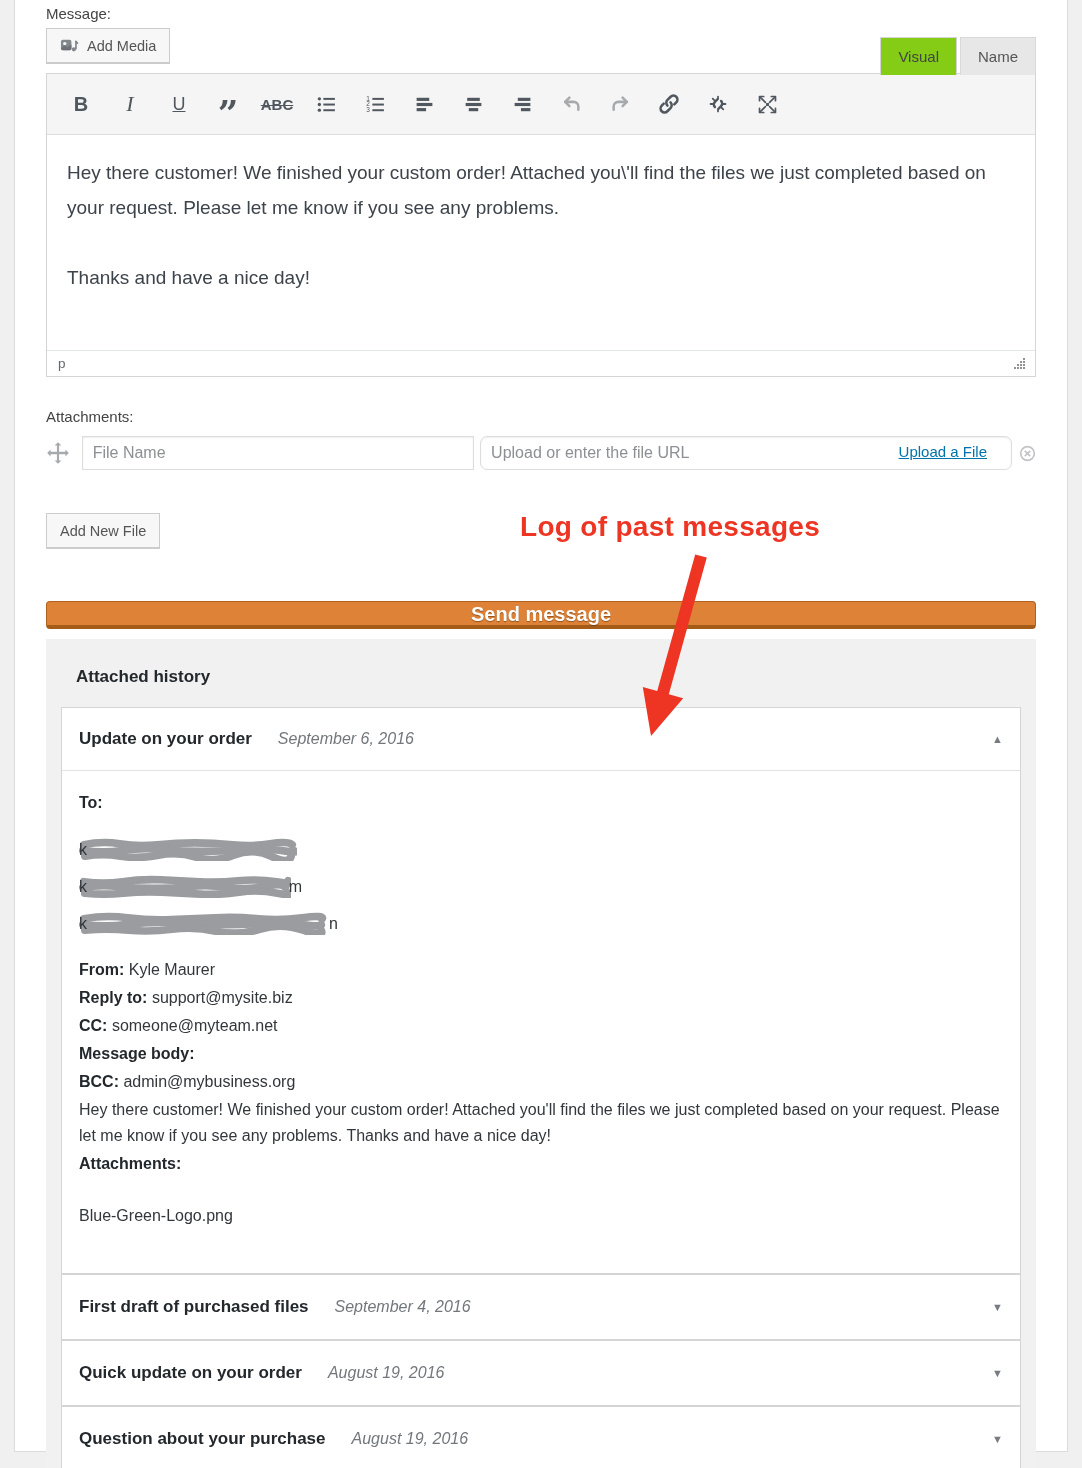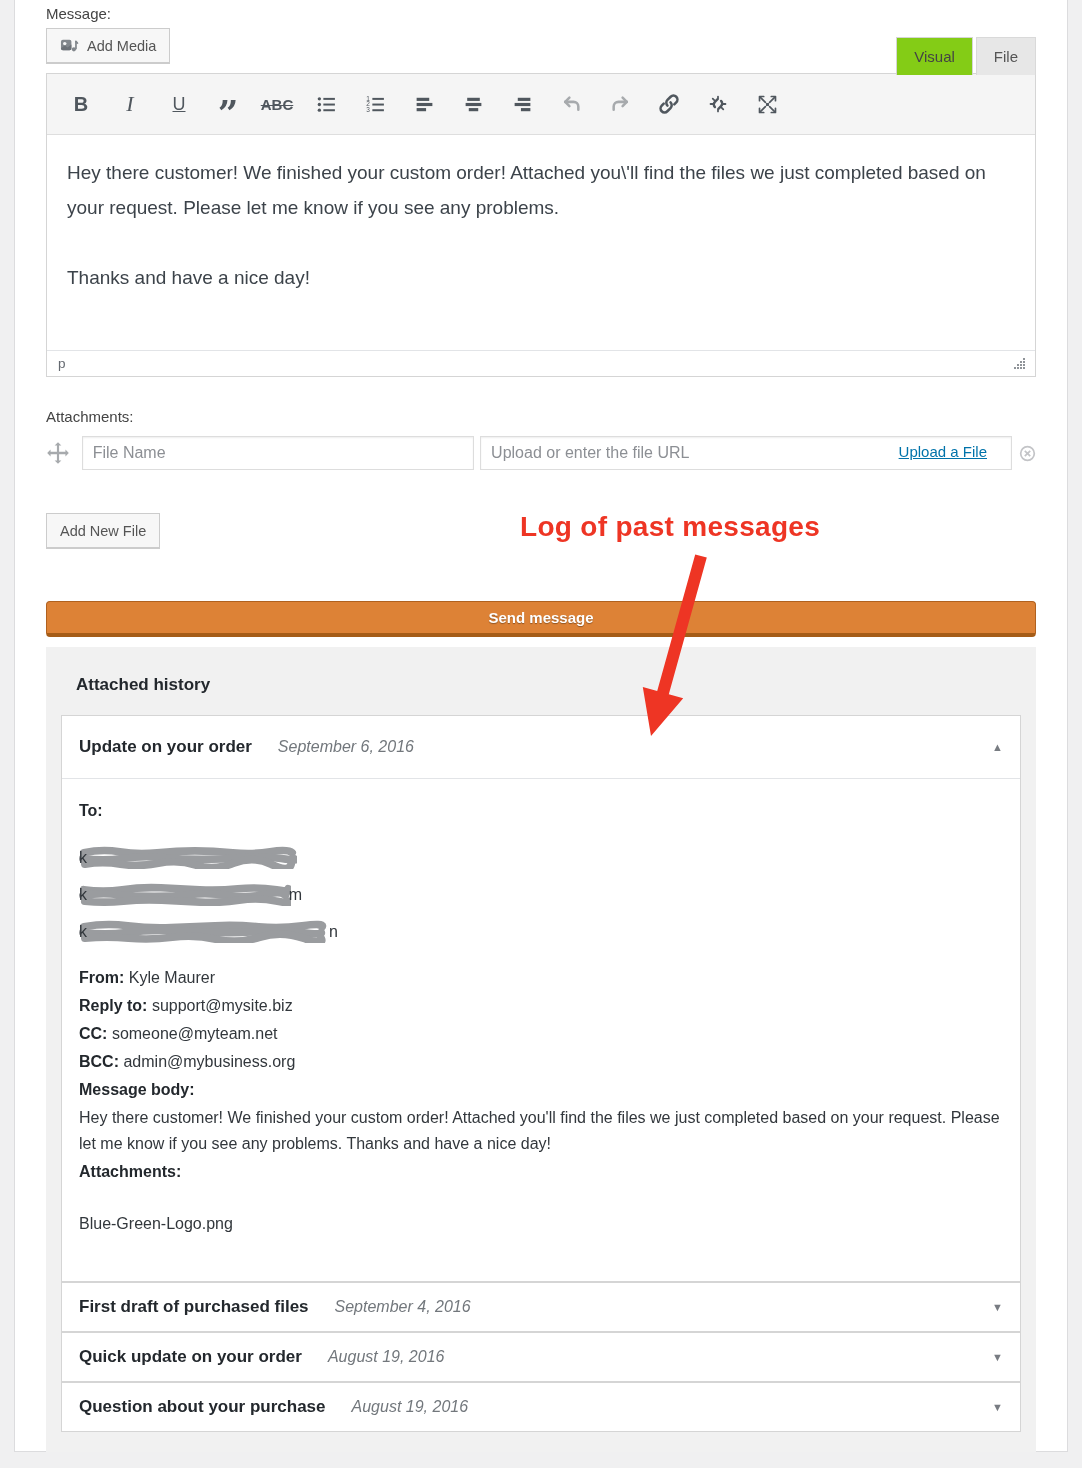--- a/index.html
+++ b/index.html
@@ -50,41 +50,41 @@
   .attach-label { margin-top:31px; font-size:15px; color:#444; }
   .attach-row { margin-top:11px; display:flex; align-items:center; }
   .move-icon { width:26px; margin-right:11px; display:flex; cursor:move; }
   .txt-input {
     height:34px; border:1px solid #ddd; background:#fff; font-size:16px; color:#32373c;
     padding:0 10px; box-shadow:inset 0 1px 2px rgba(0,0,0,.07); font-family:"Liberation Sans", sans-serif;
   }
   .txt-input::placeholder { color:#8c8f94; opacity:1; }
   .file-name { width:412px; margin-right:6px; }
   .url-wrap { position:relative; width:560px; margin-right:7px; }
-  .file-url { width:100%; padding-right:108px; }
+  .file-url { width:100%; padding-right:108px;border-radius:7px; }
   .upload-link { position:absolute; right:25px; top:7px; font-size:15px; color:#0073aa; text-decoration:underline; cursor:pointer; }
   .dismiss-icon { width:17px; display:flex; cursor:pointer; }
 
   
   .addfile-row { position:relative; margin-top:43px; height:38px; }
   .annotation-text { position:absolute; left:474px; top:-2px; font-size:28px; font-weight:700; color:#ee3524; letter-spacing:.3px; }
   .arrow-svg { position:absolute; left:620px; top:553px; z-index:6; pointer-events:none; }
 
   .send-btn {
-    margin-top:50px; width:100%; height:36px; background:#dd8236;
+    margin-top:50px; width:100%; height:28px; background:#dd8236;
     border:1px solid #b0611f; border-bottom:4px solid #a55c17; border-radius:4px;
-    color:#fff; font-size:15px; font-weight:700; text-shadow:0 1px 1px rgba(0,0,0,.35);
+    color:#fff; font-size:20px; font-weight:700; text-shadow:0 1px 1px rgba(0,0,0,.35);
     cursor:pointer; font-family:"Liberation Sans", sans-serif;
   }
 
   
   .history-panel { margin-top:10px; background:#f1f1f1; padding:14px 15px 20px; }
   .history-title { font-size:17px; font-weight:700; color:#23282d; margin:14px 15px 20px; }
   .acc-item { background:#fff; border:1px solid #d5d5d5; margin-bottom:0; }
-  .acc-header { display:flex; align-items:center; padding:0 17px; height:48px; cursor:pointer; }
+  .acc-header { display:flex; align-items:center; padding:0 17px; height:64px; cursor:pointer; }
   .acc-header.tall { height:62px; }
   .subject { font-size:17px; font-weight:700; color:#23282d; }
   .date { font-size:16px; font-style:italic; color:#72777c; margin-left:26px; }
   .caret { margin-left:auto; font-size:11px; color:#787c82; }
 
   .acc-body { border-top:1px solid #e2e4e7; padding:19px 17px 44px; font-size:16px; line-height:26px; color:#32373c; }
   .bold-lab { font-weight:700; color:#23282d; }
   .to-block { margin-bottom:20px; }
   .redline { position:relative; height:27px; margin:10px 0; }
   .redline .lead { position:absolute; left:0; top:1px; color:#32373c; z-index:1; }
@@ -110,21 +110,21 @@
           <circle cx="14.6" cy="14" r="2.2"></circle>
           <rect x="15.9" y="5" width="1.8" height="9"></rect>
           <path d="M15.9 5 q3.2 .4 3.4 3.2 l-1.8 .3 q-.2-1.7-1.6-2z"></path>
         </svg>
       </span>
       <span>Add Media</span>
     </button>
 
     <div class="tabs">
       <div class="tab tab-visual">Visual</div>
-      <div class="tab tab-text">File</div>
+      <div class="tab tab-text">Name</div>
     </div>
 
     <div class="editor-box">
       <div class="toolbar">
         <div class="tbtn">
             <span class="g-bold">B</span>
           </div>
         <div class="tbtn">
             <span class="g-italic">I</span>
           </div>
@@ -342,25 +342,25 @@
           <span>Kyle Maurer</span>
         </div>
         <div class="meta">
           <span class="bold-lab">Reply to:</span>
           <span>support@mysite.biz</span>
         </div>
         <div class="meta">
           <span class="bold-lab">CC:</span>
           <span>someone@myteam.net</span>
         </div>
+        <div class="meta bold-lab">Message body:</div>
         <div class="meta">
           <span class="bold-lab">BCC:</span>
           <span>admin@mybusiness.org</span>
         </div>
-        <div class="meta bold-lab">Message body:</div>
         <div class="meta">Hey there customer! We finished your custom order! Attached you'll find the files we just completed based on your request. Please let me know if you see any problems. Thanks and have a nice day!</div>
         <div class="meta bold-lab">Attachments:</div>
         <div class="attach-name">Blue-Green-Logo.png</div>
       </div>
     </div>
 
     <div class="acc-item">
       <div class="acc-header">
         <span class="subject">First draft of purchased files</span>
         <span class="date">September 4, 2016</span>

